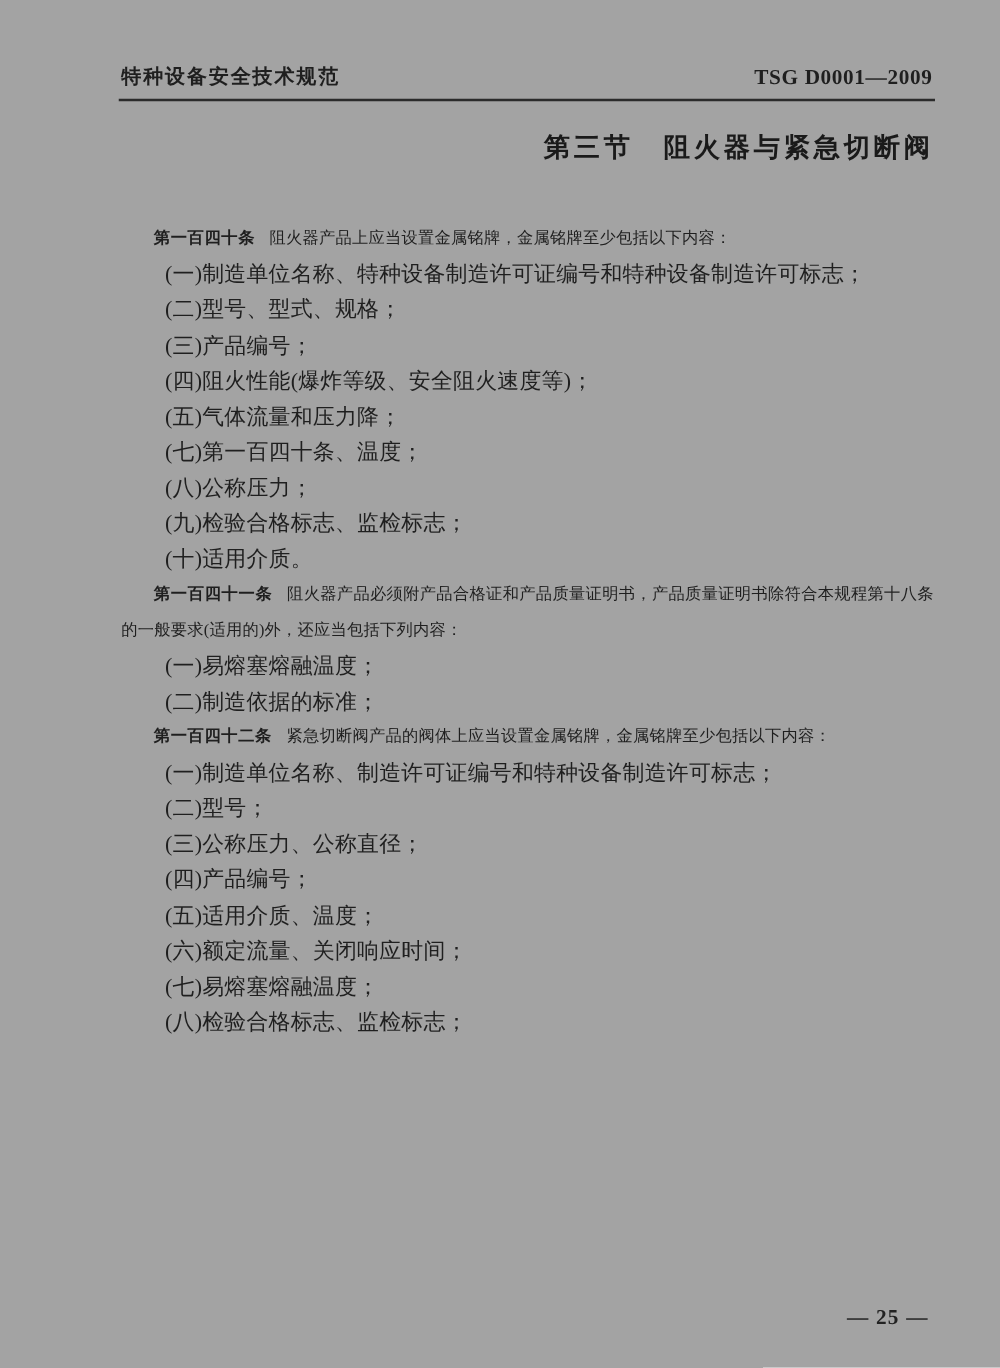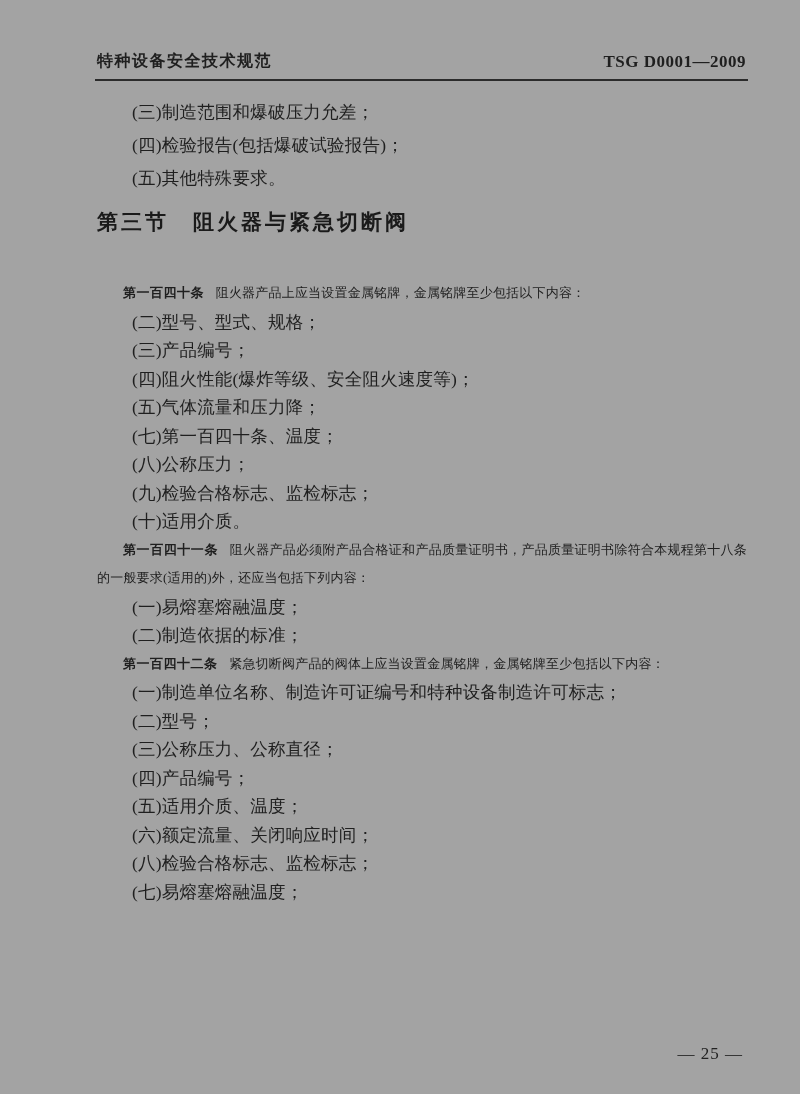--- a/index.html
+++ b/index.html
@@ -61,21 +61,21 @@
     letter-spacing: 0.2px;
   }
   .carryover-list {
     margin-top: 4px;
   }
   .carryover-list .body-line {
     line-height: 33px;
   }
   .section-title {
     margin: 12px 0 42px 0;
-    text-align: left;
+    text-align: right;
     font-family: "Liberation Sans", "DejaVu Sans", sans-serif;
     font-weight: bold;
     font-size: 21px;
     line-height: 30px;
     letter-spacing: 3px;
     color: #1a1a1a;
   }
   .article-para {
     margin: 0;
     font-size: 13px;
@@ -94,48 +94,45 @@
   .page-footer {
     position: absolute;
     top: 1044px;
     right: 57px;
   }
   .page-number {
     font-family: "Liberation Serif", "DejaVu Serif", serif;
     font-size: 17px;
     letter-spacing: 1px;
     color: #222;
+    font-weight: bold;
   }
 </style>
 </head>
 <body>
 
 <div class="page">
 
   <header class="page-header">
     <span class="header-left">特种设备安全技术规范</span>
     <span class="header-right">TSG D0001—2009</span>
   </header>
   <div class="header-rule"></div>
 
   <main class="page-body">
 
-    <div class="carryover-list">
-        <div class="body-line">(三)制造范围和爆破压力允差；</div>
-        <div class="body-line">(四)检验报告(包括爆破试验报告)；</div>
-        <div class="body-line">(五)其他特殊要求。</div>
-      </div>
 
     <h2 class="section-title">第三节　阻火器与紧急切断阀</h2>
 
     <section>
       <p class="article-para">
         <span class="article-label">第一百四十条</span><span>阻火器产品上应当设置金属铭牌，金属铭牌至少包括以下内容：</span>
       </p>
       <div>
+          <div class="body-line">(一)制造单位名称、特种设备制造许可证编号和特种设备制造许可标志；</div>
           <div class="body-line">(二)型号、型式、规格；</div>
           <div class="body-line">(三)产品编号；</div>
           <div class="body-line">(四)阻火性能(爆炸等级、安全阻火速度等)；</div>
           <div class="body-line">(五)气体流量和压力降；</div>
           <div class="body-line">(七)第一百四十条、温度；</div>
           <div class="body-line">(八)公称压力；</div>
           <div class="body-line">(九)检验合格标志、监检标志；</div>
           <div class="body-line">(十)适用介质。</div>
         </div>
     </section>
@@ -154,22 +151,22 @@
       <p class="article-para">
         <span class="article-label">第一百四十二条</span><span>紧急切断阀产品的阀体上应当设置金属铭牌，金属铭牌至少包括以下内容：</span>
       </p>
       <div>
           <div class="body-line">(一)制造单位名称、制造许可证编号和特种设备制造许可标志；</div>
           <div class="body-line">(二)型号；</div>
           <div class="body-line">(三)公称压力、公称直径；</div>
           <div class="body-line">(四)产品编号；</div>
           <div class="body-line">(五)适用介质、温度；</div>
           <div class="body-line">(六)额定流量、关闭响应时间；</div>
+          <div class="body-line">(七)易熔塞熔融温度；</div>
           <div class="body-line">(八)检验合格标志、监检标志；</div>
-          <div class="body-line">(七)易熔塞熔融温度；</div>
         </div>
     </section>
 
   </main>
 
   <footer class="page-footer">
     <span class="page-number">— 25 —</span>
   </footer>
 
 </div>

